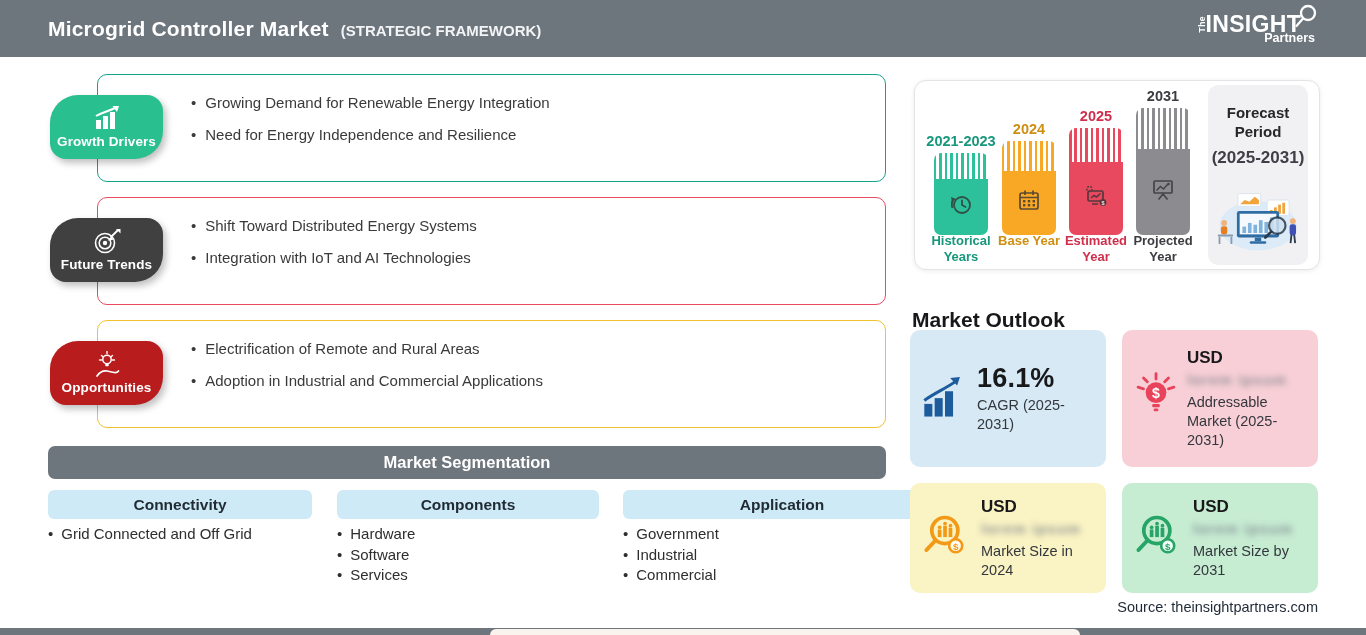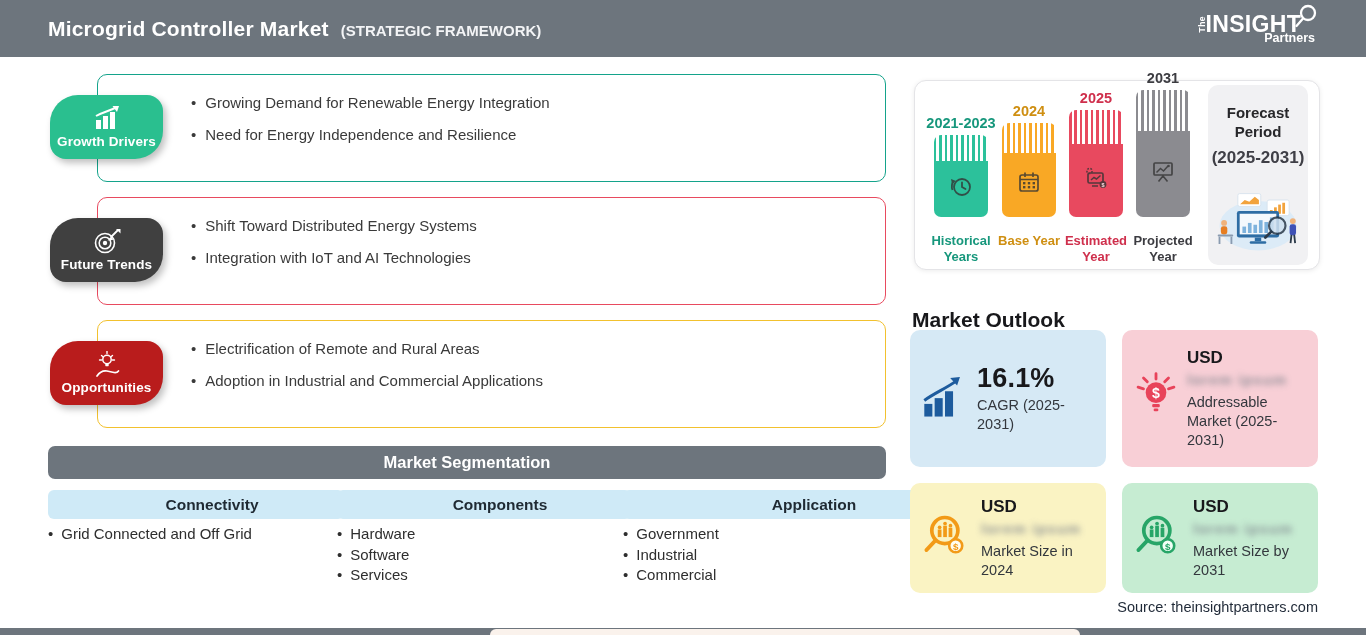--- a/index.html
+++ b/index.html
@@ -31,29 +31,29 @@
   .fw-badge{position:absolute;left:50px;top:21px;width:113px;height:64px;border-radius:28px 16px 28px 16px;
             display:flex;flex-direction:column;align-items:center;justify-content:center;gap:2px;
             box-shadow:3px 4px 7px rgba(0,0,0,.25);z-index:2;}
   .fw-label{color:#fff;font-size:13.5px;font-weight:700;letter-spacing:.1px;}
   .fw-icon{display:block;height:27px;}
 
   
   .seg-bar{position:absolute;left:48px;top:446px;width:838px;height:33px;background:#6d757d;border-radius:7px;
            display:flex;align-items:center;justify-content:center;color:#fff;font-size:16.5px;font-weight:700;}
   .seg-chip{position:absolute;top:490px;height:29px;background:#cfeaf7;border-radius:6px;
-            display:flex;align-items:center;justify-content:center;font-size:15.5px;font-weight:700;color:#1f2a33;padding-left:32px;}
+            display:flex;align-items:center;justify-content:center;font-size:15.5px;font-weight:700;color:#1f2a33;}
   .seg-list{position:absolute;top:524px;list-style:none;margin:0;padding:0;}
   .seg-list li{font-size:15px;color:#2e2e2e;line-height:20.5px;}
   .seg-list li::before{content:"•";margin-right:8px;color:#2e2e2e;}
 
   
   .timeline-panel{position:absolute;left:914px;top:80px;width:404px;height:188px;background:#fff;
                   border:1px solid #e4e4e7;border-radius:12px;box-shadow:0 1px 5px rgba(0,0,0,.08);}
-  .bar-group{position:absolute;bottom:52px;width:54px;display:flex;flex-direction:column;align-items:center;}
+  .bar-group{position:absolute;bottom:34px;width:54px;display:flex;flex-direction:column;align-items:center;}
   .bar-year{font-size:14.5px;font-weight:800;margin-bottom:4px;white-space:nowrap;}
   .bar{width:54px;border-radius:7px;overflow:hidden;display:flex;flex-direction:column;}
   .bar-stripes{height:32%;background-image:repeating-linear-gradient(90deg,currentColor 0 2.5px,#ffffff 2.5px 5.5px);}
   .bar-solid{flex:1;display:flex;align-items:center;justify-content:center;}
   .bar-caption{position:absolute;top:152px;width:70px;text-align:center;font-size:13px;font-weight:800;line-height:15.5px;}
   .forecast-box{position:absolute;right:11px;top:4px;width:100px;height:180px;background:#f1f1f3;border-radius:10px;
                 display:flex;flex-direction:column;align-items:center;text-align:center;padding-top:18px;box-sizing:border-box;}
   .forecast-title{font-size:15px;font-weight:800;color:#27272a;line-height:19px;width:70px;}
   .forecast-range{font-size:17px;font-weight:700;color:#3f3f46;margin-top:7px;}
   .forecast-art{position:absolute;bottom:6px;left:4px;}

